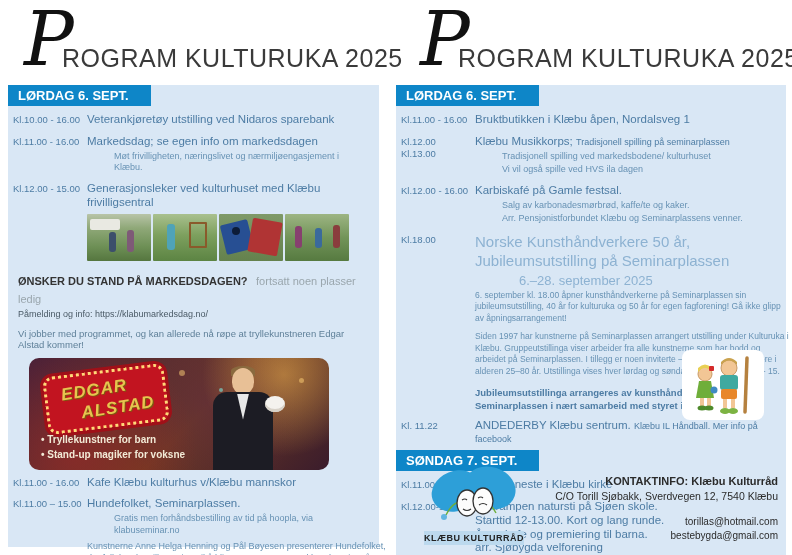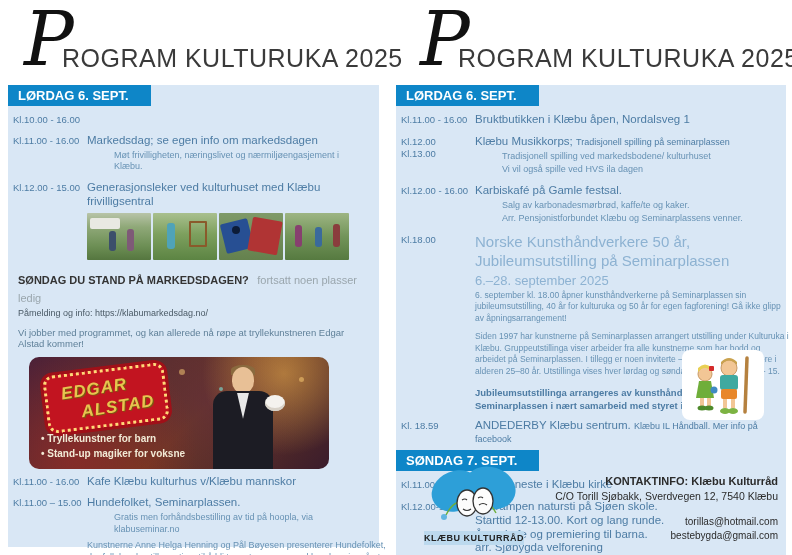--- a/index.html
+++ b/index.html
@@ -90,21 +90,21 @@
   .magician .body{position:absolute;left:6px;top:24px;width:60px;height:80px;background:#1c1c24;border-radius:14px 14px 0 0;}
   .magician .shirt{position:absolute;left:30px;top:26px;width:12px;height:26px;background:#e8e8e8;
     clip-path:polygon(50% 0,100% 0,50% 100%,0 0);}
   .magician .disc{position:absolute;left:58px;top:28px;width:20px;height:16px;background:#f4f2ee;border-radius:50%;
     box-shadow:inset 0 -3px 0 #d8d2c8;}
 
   .hunde-para{margin:2px 0 0 74px;width:306px;}
 
   
   .exh-title{font-size:15px;color:#8db2d2;line-height:1.25;}
-  .exh-dates{font-size:13px;color:#8db2d2;margin-top:2px;}
+  .exh-dates{font-size:13px;color:#8db2d2;margin-top:2px;margin-left:44px;}
   .exh-intro{font-size:8.5px;color:var(--txt-light);margin-top:2px;line-height:1.35;width:312px;}
   .exh-body{font-size:8.5px;color:var(--txt-light);margin-top:7px;line-height:1.38;width:316px;}
 
   .kids-art{position:absolute;right:22px;top:265px;width:82px;height:70px;background:#fff;
     border-radius:8px;display:flex;align-items:center;justify-content:center;}
 
   .footer{position:absolute;left:0;top:378px;width:390px;height:92px;}
   .logo-wrap{position:absolute;left:28px;top:2px;width:100px;text-align:center;}
   .logo-banner{margin-top:-4px;background:#bcd9ee;color:#222;font-size:9px;letter-spacing:.5px;
     padding:2px 0;font-weight:bold;white-space:nowrap;}
@@ -123,20 +123,23 @@
     <div class="page-header">
       <span class="script-p">P</span>
       <span class="header-title">ROGRAM KULTURUKA 2025</span>
     </div>
     <div class="panel left">
       <div class="datebar">LØRDAG 6. SEPT.</div>
       <div class="panel-inner">
 
         <div class="row">
           <div class="time">Kl.10.00 - 16.00</div>
+          <div class="content">
+            <div class="title">Veterankjøretøy utstilling ved Nidaros sparebank</div>
+          </div>
         </div>
 
         <div class="row">
           <div class="time">Kl.11.00 - 16.00</div>
           <div class="content">
             <div class="title">Markedsdag; se egen info om markedsdagen</div>
             <div class="sub">Møt frivilligheten, næringslivet og nærmiljøengasjement i Klæbu.</div>
           </div>
         </div>
 
@@ -163,21 +166,21 @@
             <div class="hole"></div>
           </div>
           <div class="photo ph4">
             <div class="kidA"></div>
             <div class="kidB"></div>
             <div class="kidC"></div>
           </div>
         </div>
 
         <div class="stand-block">
-          <span class="stand-head">SØNDAG DU STAND PÅ MARKEDSDAGEN?</span>
+          <span class="stand-head">ØNSKER DU STAND PÅ MARKEDSDAGEN?</span>
           <span class="stand-note">fortsatt noen plasser ledig</span>
           <div class="stand-info">Påmelding og info: https://klabumarkedsdag.no/</div>
           <div class="stand-program">Vi jobber med programmet, og kan allerede nå røpe at tryllekunstneren Edgar Alstad kommer!</div>
         </div>
 
         <div class="edgar">
           <div class="bokeh b1"></div>
           <div class="bokeh b2"></div>
           <div class="bokeh b3"></div>
           <div class="bokeh b4"></div>
@@ -260,21 +263,21 @@
           <div class="content">
             <div class="exh-title">Norske Kunsthåndverkere 50 år, Jubileumsutstilling på Seminarplassen</div>
             <div class="exh-dates">6.–28. september 2025</div>
             <div class="exh-intro">6. september kl. 18.00 åpner kunsthåndverkerne på Seminarplassen sin jubileumsutstilling, 40 år for kulturuka og 50 år for egen fagforening! Gå ikke glipp av åpningsarrangement!</div>
             <div class="exh-body">Siden 1997 har kunstnerne på Seminarplassen arrangert utstilling under Kulturuka i Klæbu. Gruppeutstillinga viser arbeider fra alle kunstnerne som har bodd og arbeidet på Seminarplassen. I tillegg er noen inviterte – til sammen 20 utstillere i alderen 25–80 år. Utstillinga vises hver lørdag og søndag i september. Kl 12 - 15.</div>
             <div class="bold-note">Jubileumsutstillinga arrangeres av kunsthåndverkerne på Seminarplassen i nært samarbeid med styret i NK Midt-Norge.</div>
           </div>
         </div>
 
         <div class="row" style="margin-bottom:4px;">
-          <div class="time">Kl. 18.59</div>
+          <div class="time">Kl. 11.22</div>
           <div class="content">
             <div class="title"><span>ANDEDERBY Klæbu sentrum.</span> <span class="inline-note">Klæbu IL Håndball. Mer info på facebook</span></div>
           </div>
         </div>
       </div>
 
       <div class="datebar">SØNDAG 7. SEPT.</div>
       <div class="panel-inner">
 
         <div class="row">

